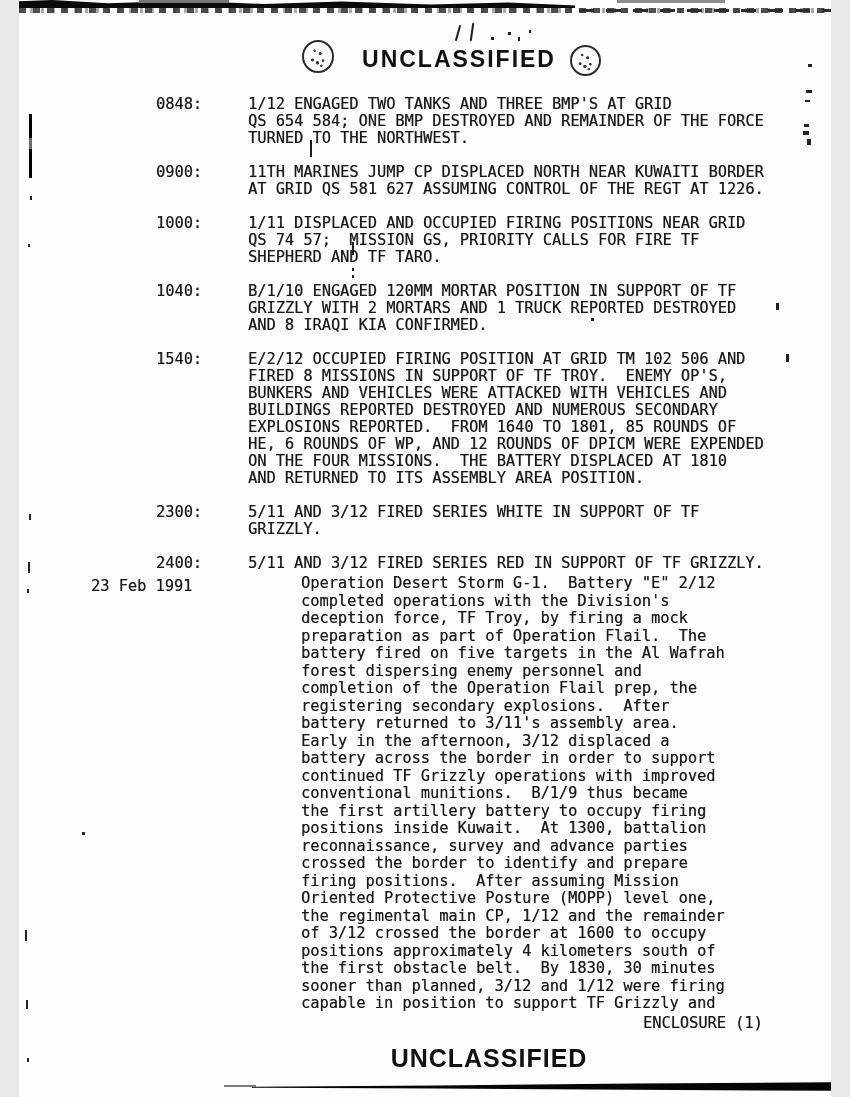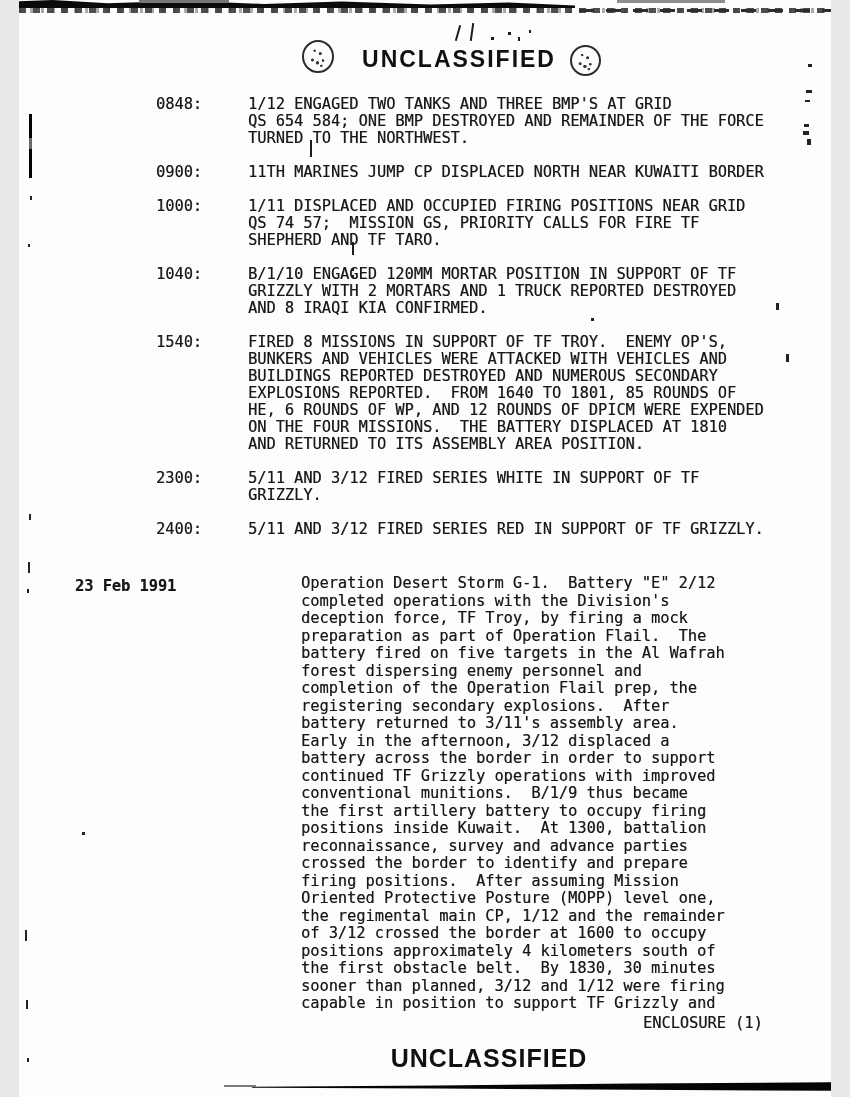--- a/index.html
+++ b/index.html
@@ -35,21 +35,21 @@
   .stamp.right{left:551px;top:45px;width:27px;height:27px;}
   
   .log{position:absolute;left:137px;top:96px;}
   .log-entry{position:relative;margin-bottom:17px;}
   .log-time{position:absolute;left:0;top:0;}
   .log-entry-body{margin-left:92px;}
   .mono, .log-time, .log-line, .nar-line, .date-label, .enclosure{
     white-space:pre;font-size:15.3px;color:#171717;text-shadow:.4px 0 0 rgba(20,20,20,.55);}
   .log-time,.log-line{line-height:17px;}
   
-  .date-label{position:absolute;left:56px;top:577px;line-height:18px;font-weight:bold;}
+  .date-label{position:absolute;left:72px;top:577px;line-height:18px;}
   .narrative{position:absolute;left:282px;top:575px;}
   .nar-line{line-height:17.5px;}
   
   .enclosure{position:absolute;left:624px;top:1015px;line-height:17px;}
   .bl1{position:absolute;left:233px;top:1082px;width:617px;height:9px;background:#050505;
        clip-path:polygon(0 52%,30% 38%,62% 18%,100% 0,100% 100%,62% 86%,30% 72%,0 64%);}
   .bl2{position:absolute;left:205px;top:1085px;width:32px;height:2px;background:#7c7c7c;}
   
   .spk{position:absolute;background:#222;}
   .pen{position:absolute;background:#1c1c1c;}
@@ -82,20 +82,21 @@
         <div class="log-entry-body">
           <div class="log-line">1/12 ENGAGED TWO TANKS AND THREE BMP'S AT GRID</div>
           <div class="log-line">QS 654 584; ONE BMP DESTROYED AND REMAINDER OF THE FORCE</div>
           <div class="log-line">TURNED TO THE NORTHWEST.</div>
         </div>
       </div>
       <div class="log-entry">
         <span class="log-time">0900:</span>
         <div class="log-entry-body">
           <div class="log-line">11TH MARINES JUMP CP DISPLACED NORTH NEAR KUWAITI BORDER</div>
+          <div class="log-line">AT GRID QS 581 627 ASSUMING CONTROL OF THE REGT AT 1226.</div>
         </div>
       </div>
       <div class="log-entry">
         <span class="log-time">1000:</span>
         <div class="log-entry-body">
           <div class="log-line">1/11 DISPLACED AND OCCUPIED FIRING POSITIONS NEAR GRID</div>
           <div class="log-line">QS 74 57;  MISSION GS, PRIORITY CALLS FOR FIRE TF</div>
           <div class="log-line">SHEPHERD AND TF TARO.</div>
         </div>
       </div>
@@ -103,20 +104,21 @@
         <span class="log-time">1040:</span>
         <div class="log-entry-body">
           <div class="log-line">B/1/10 ENGAGED 120MM MORTAR POSITION IN SUPPORT OF TF</div>
           <div class="log-line">GRIZZLY WITH 2 MORTARS AND 1 TRUCK REPORTED DESTROYED</div>
           <div class="log-line">AND 8 IRAQI KIA CONFIRMED.</div>
         </div>
       </div>
       <div class="log-entry">
         <span class="log-time">1540:</span>
         <div class="log-entry-body">
+          <div class="log-line">E/2/12 OCCUPIED FIRING POSITION AT GRID TM 102 506 AND</div>
           <div class="log-line">FIRED 8 MISSIONS IN SUPPORT OF TF TROY.  ENEMY OP'S,</div>
           <div class="log-line">BUNKERS AND VEHICLES WERE ATTACKED WITH VEHICLES AND</div>
           <div class="log-line">BUILDINGS REPORTED DESTROYED AND NUMEROUS SECONDARY</div>
           <div class="log-line">EXPLOSIONS REPORTED.  FROM 1640 TO 1801, 85 ROUNDS OF</div>
           <div class="log-line">HE, 6 ROUNDS OF WP, AND 12 ROUNDS OF DPICM WERE EXPENDED</div>
           <div class="log-line">ON THE FOUR MISSIONS.  THE BATTERY DISPLACED AT 1810</div>
           <div class="log-line">AND RETURNED TO ITS ASSEMBLY AREA POSITION.</div>
         </div>
       </div>
       <div class="log-entry">

